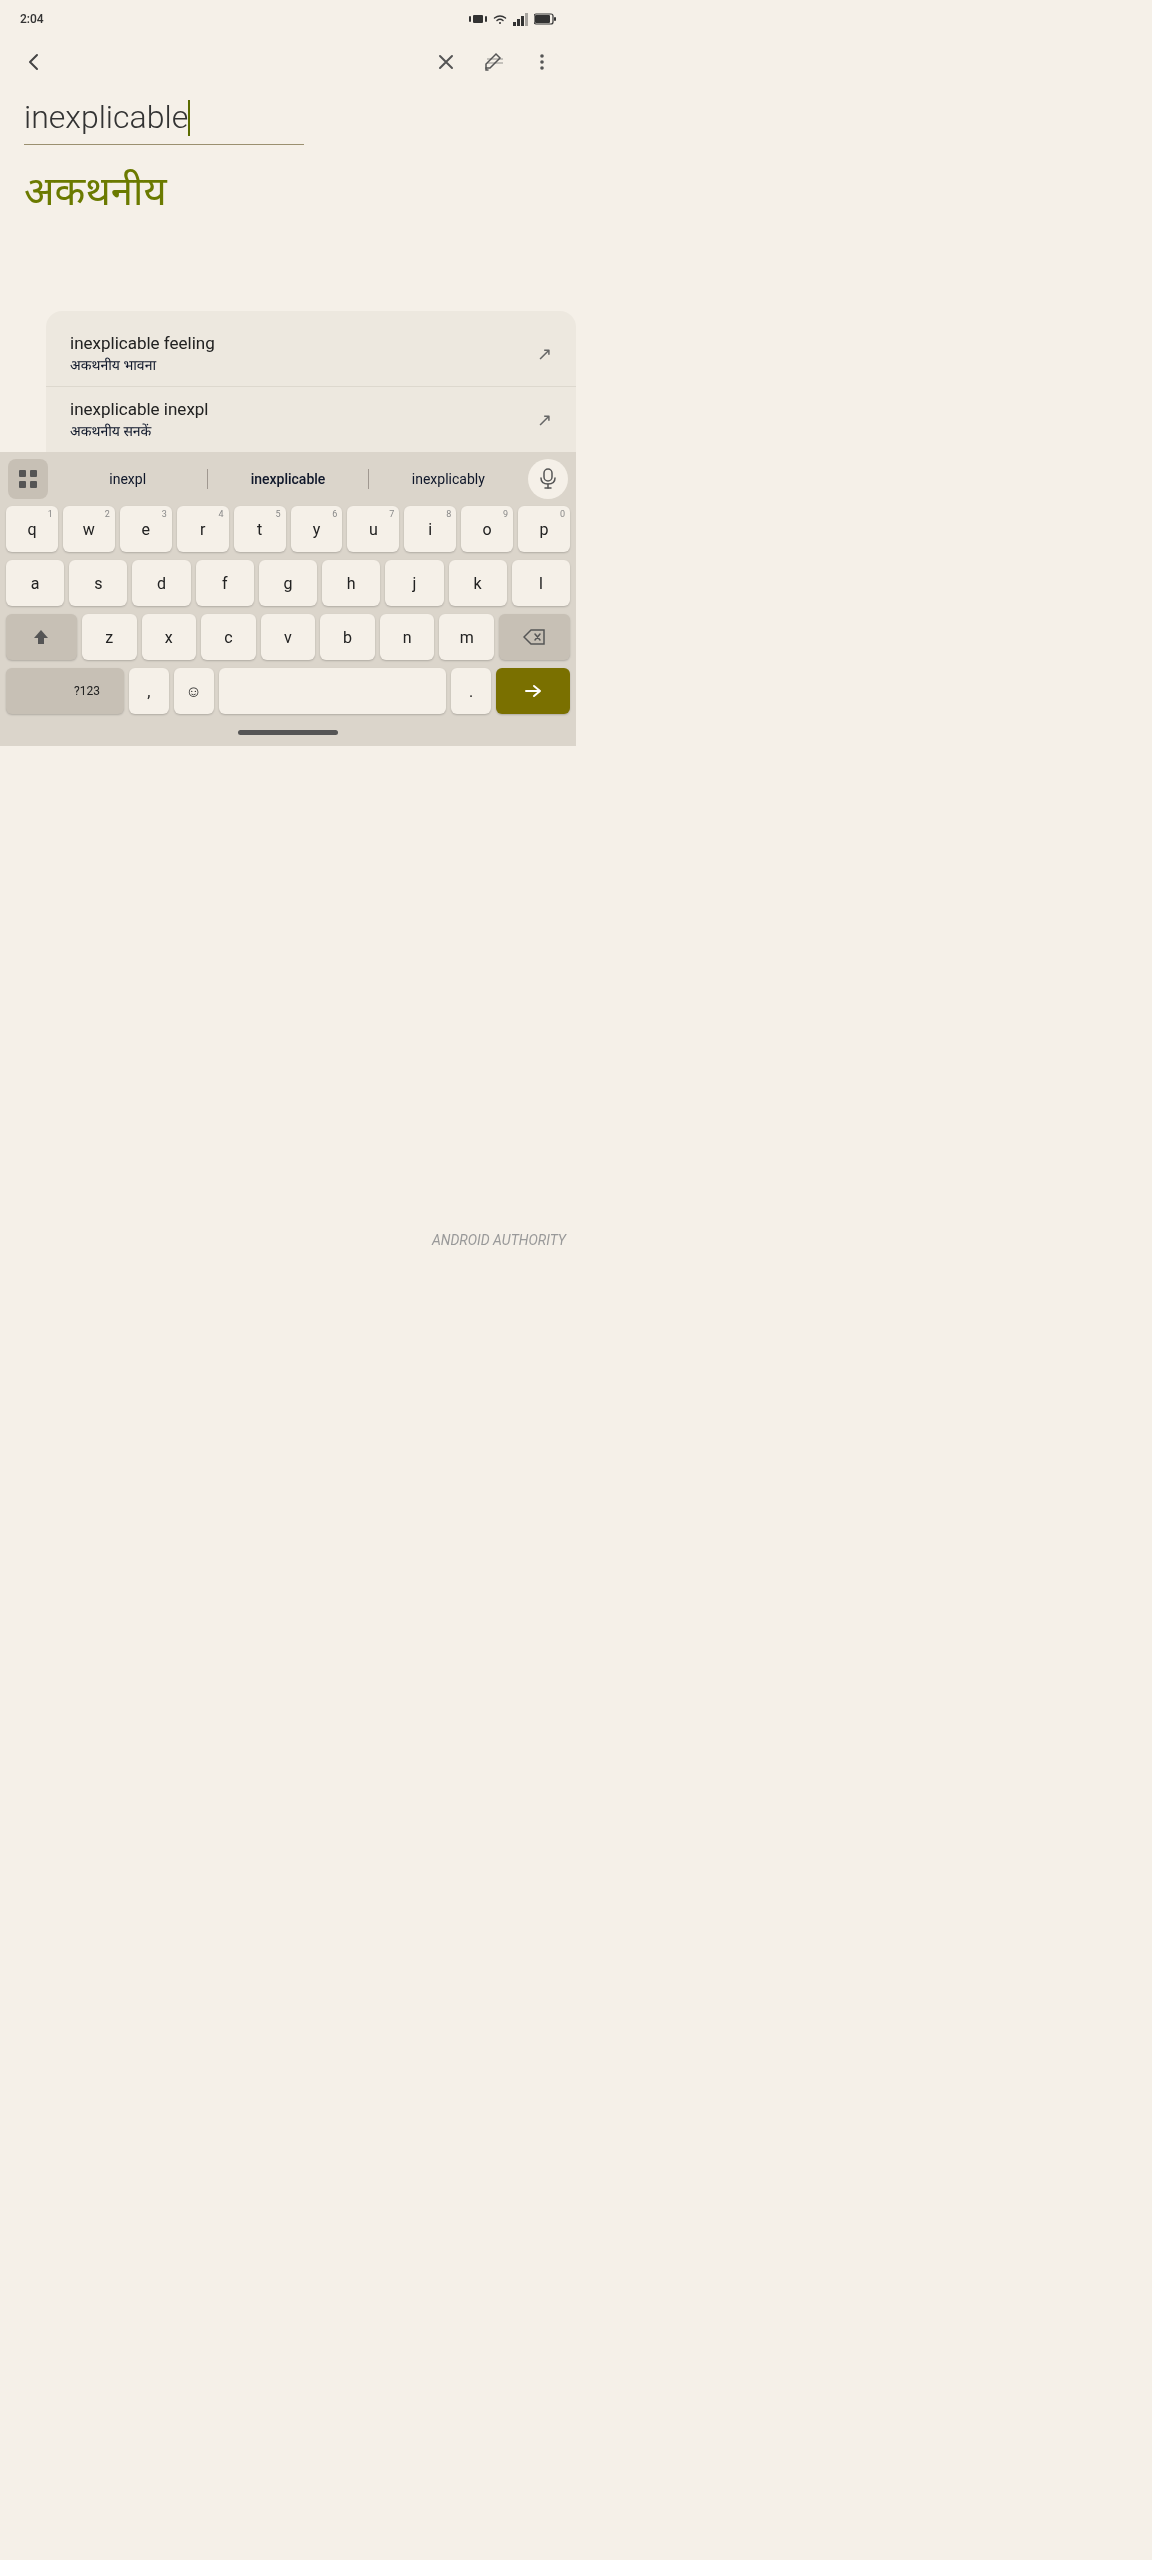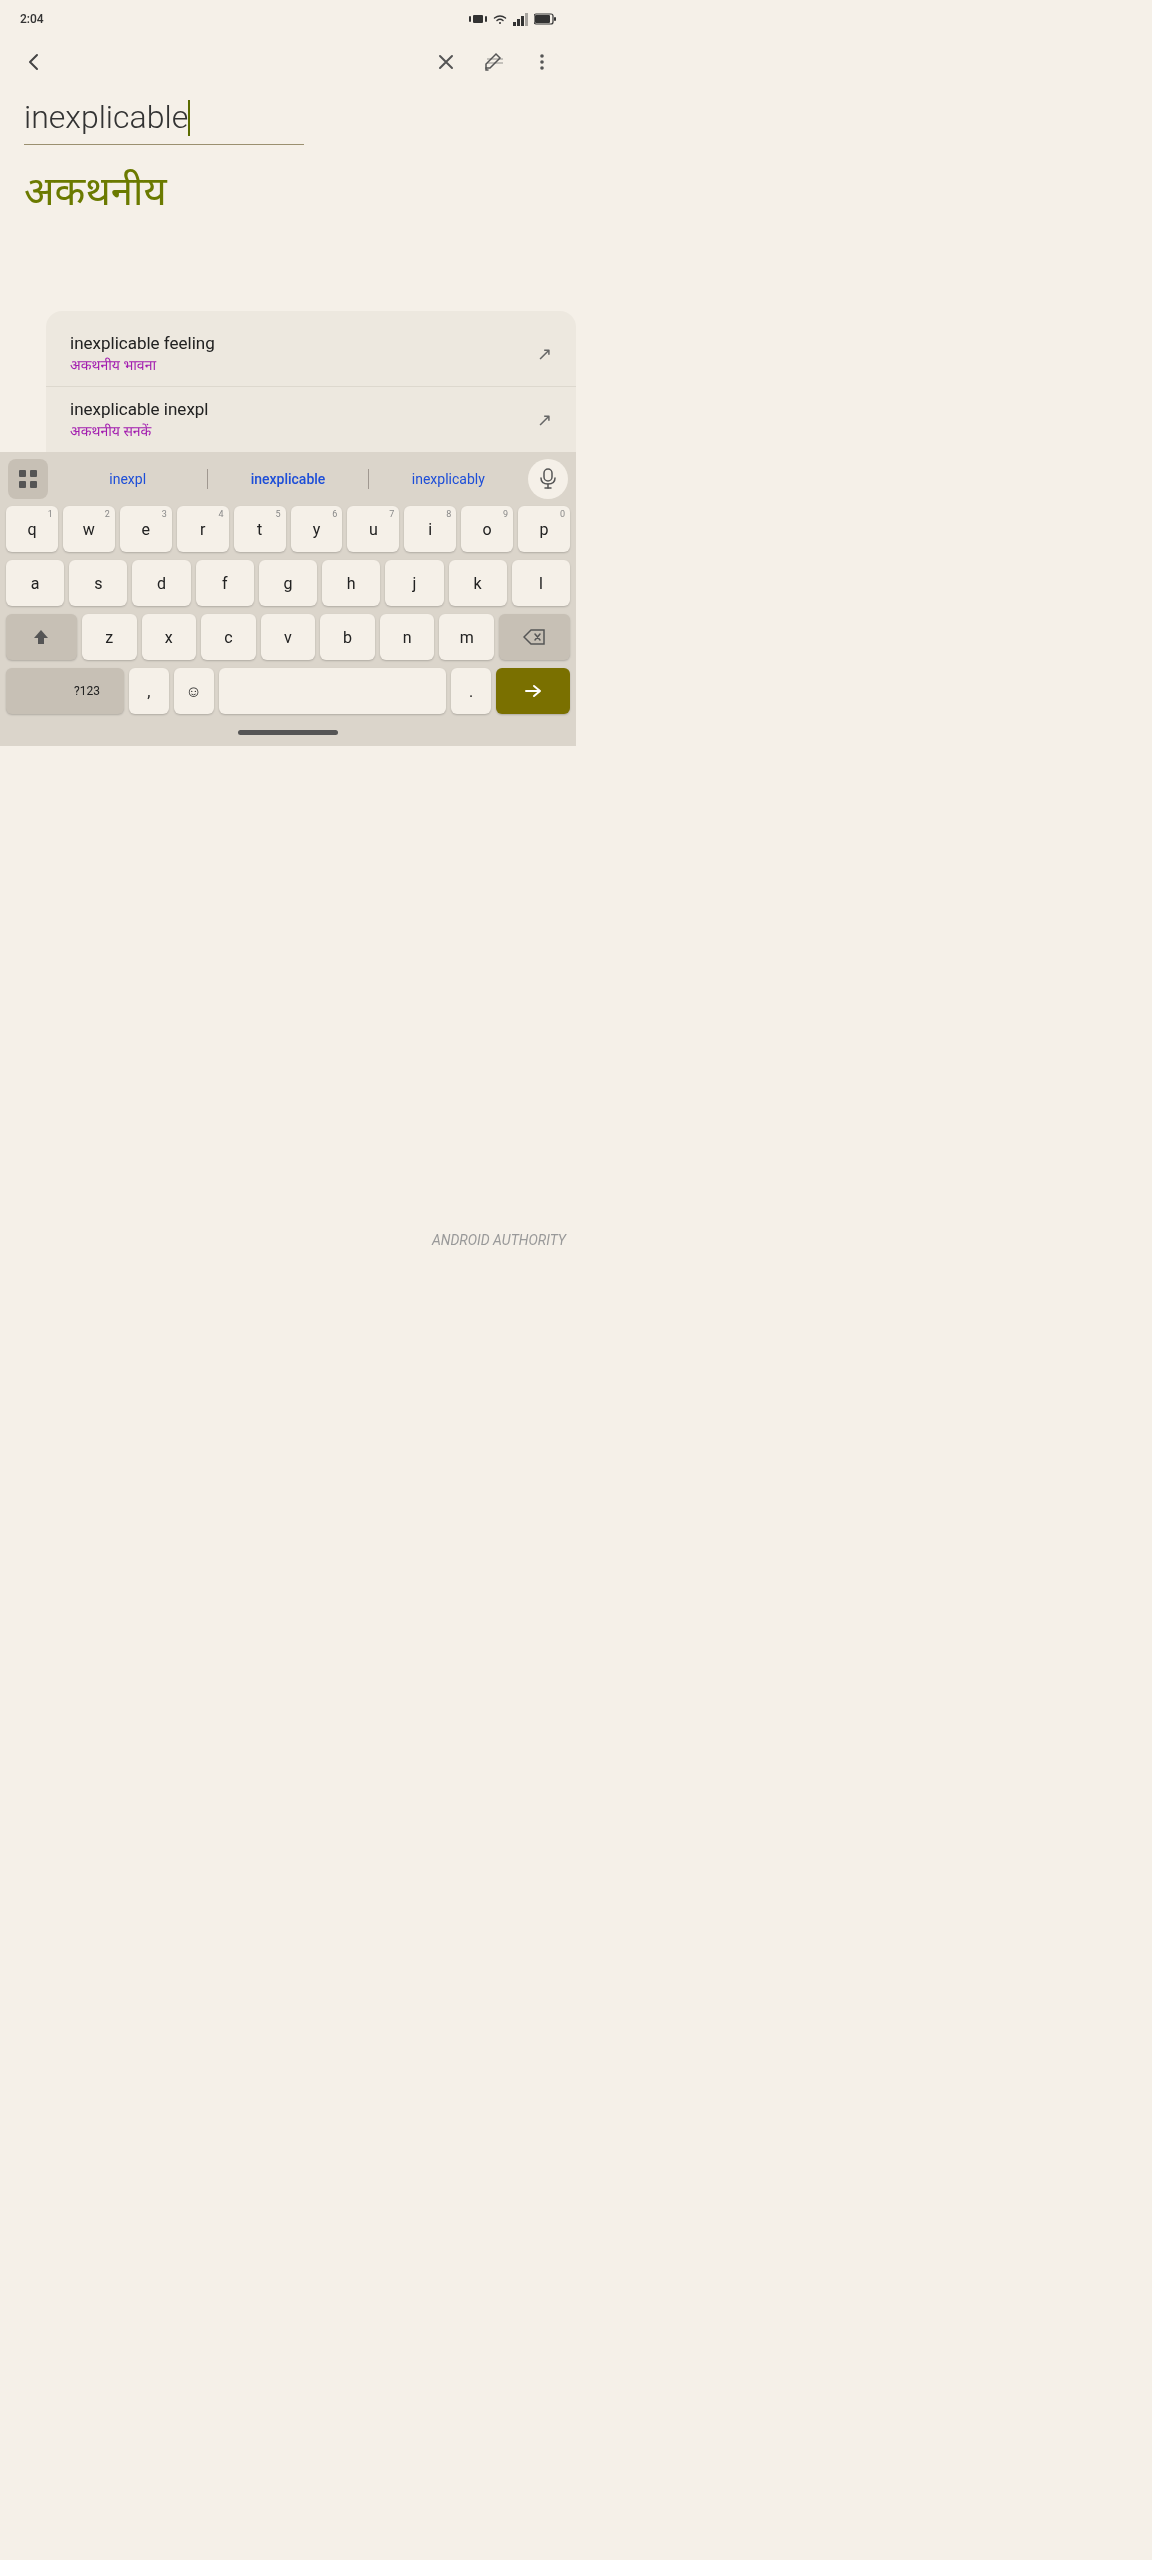--- a/index.html
+++ b/index.html
@@ -130,21 +130,21 @@
     }
 
     .suggestion-text .en {
       font-size: 17px;
       color: #222;
       font-weight: 400;
     }
 
     .suggestion-text .hi {
       font-size: 14px;
-      color: #a21caf;
+      color: #0f172a;
       margin-top: 2px;
     }
 
     .arrow-icon {
       color: #666;
       font-size: 18px;
     }
 
     
     .lang-switch {
@@ -205,21 +205,21 @@
       color: #333;
       cursor: pointer;
       flex-shrink: 0;
     }
 
     .suggestion-chip {
       flex: 1;
       background: transparent;
       text-align: center;
       font-size: 14px;
-      color: #1d4ed8;
+      color: #0f172a;
       cursor: pointer;
       padding: 4px 2px;
       white-space: nowrap;
       overflow: hidden;
       text-overflow: ellipsis;
     }
 
     .suggestion-chip.active {
       font-weight: 500;
     }

